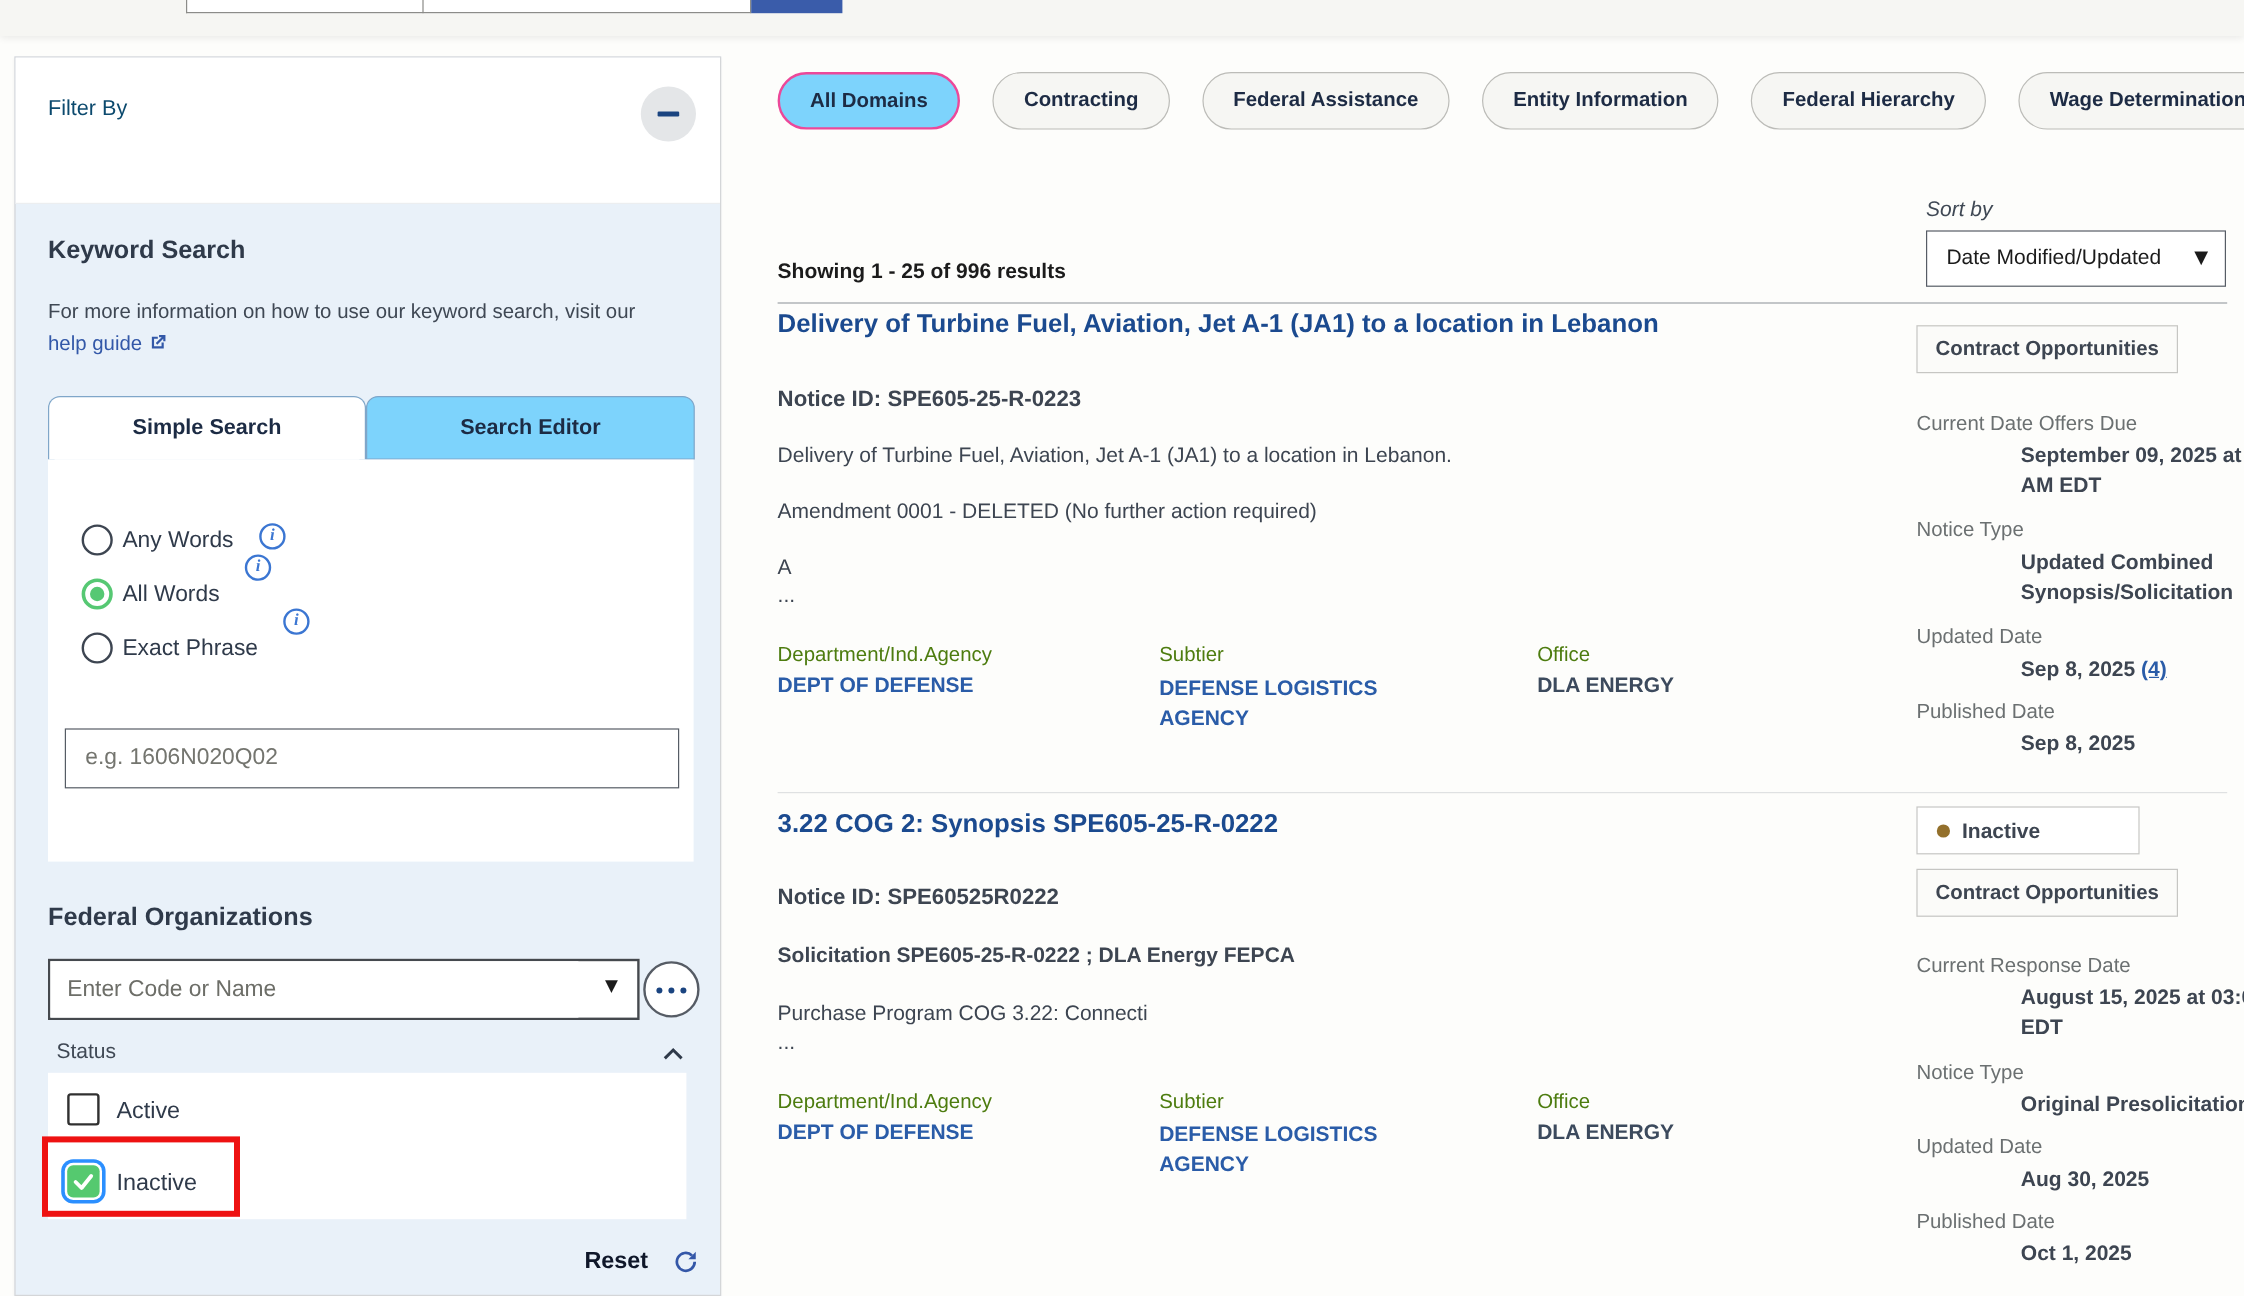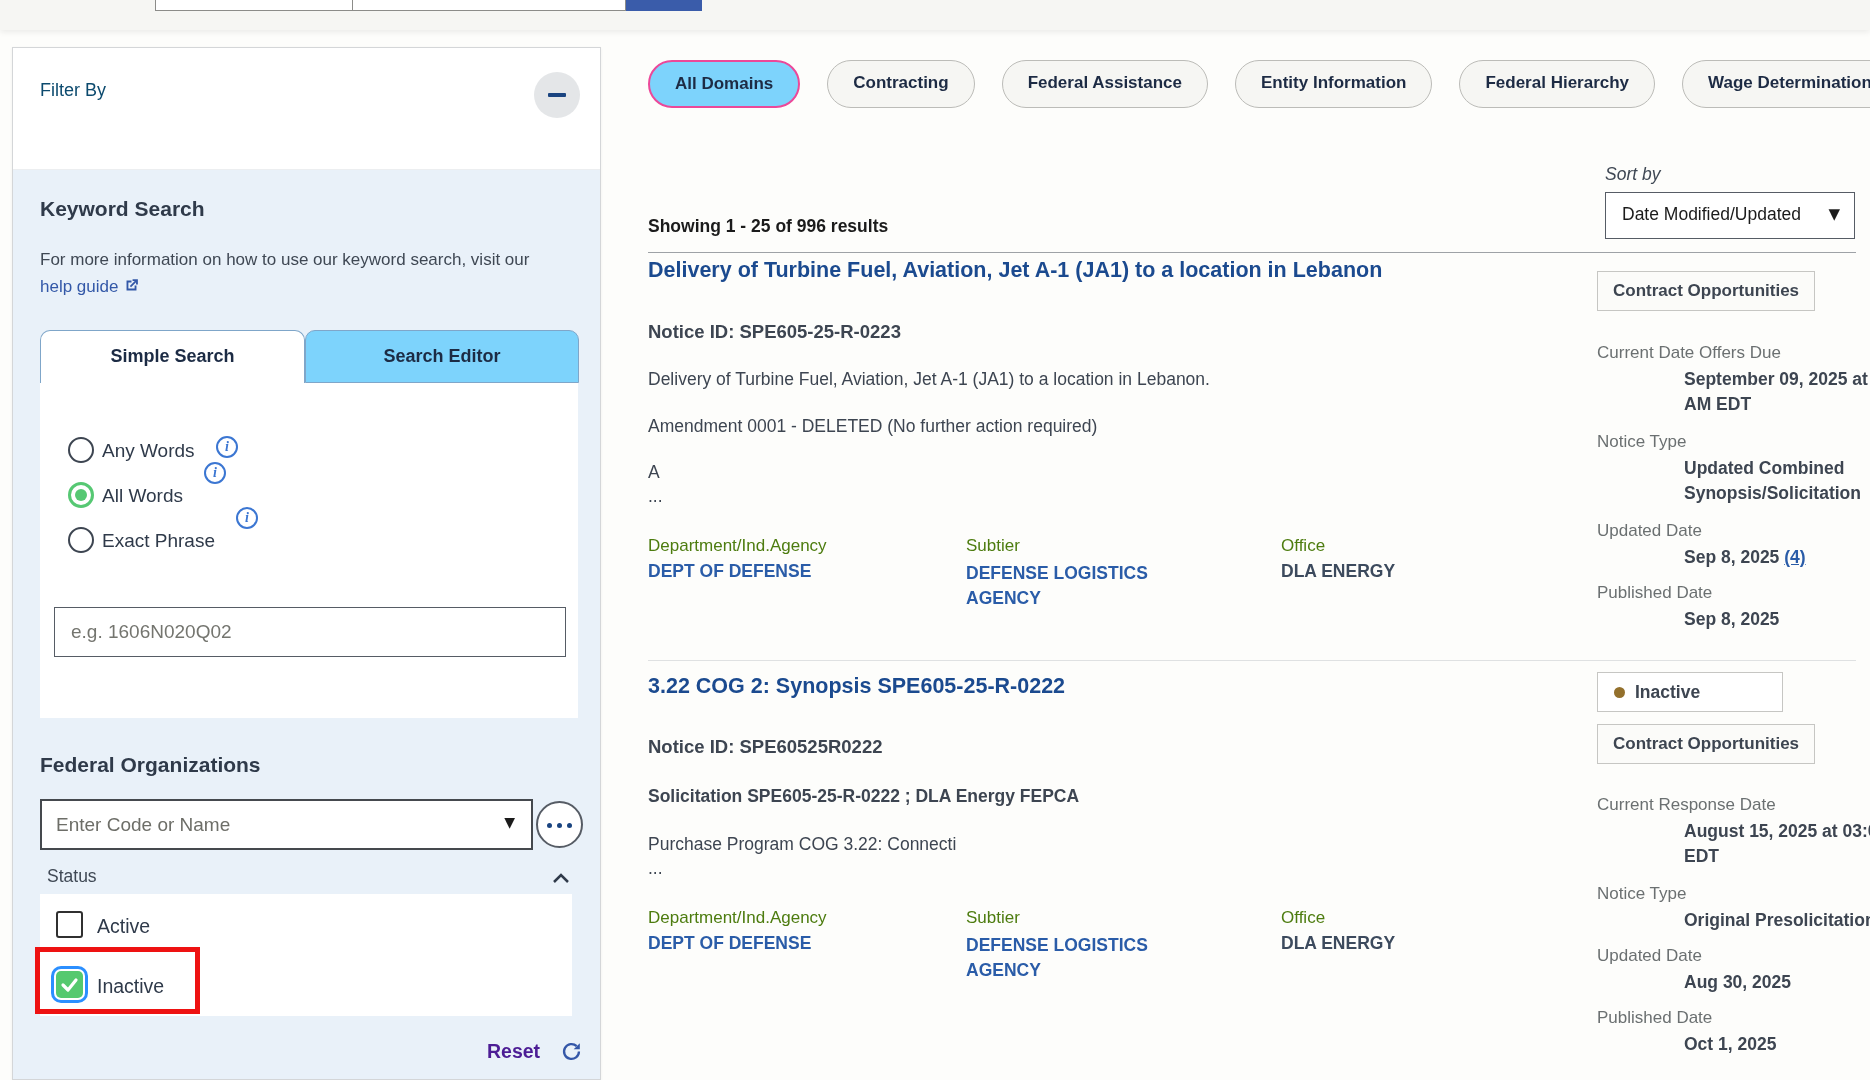--- a/index.html
+++ b/index.html
@@ -49,21 +49,21 @@
   .more-btn { left:536px; top:801px; width:47px; height:47px; border-radius:50%; border:2px solid #565c65; background:#fff; cursor:pointer; text-align:center; }
   .dots i { display:inline-block; width:5px; height:5px; border-radius:50%; background:#1a4480; margin:0 2.5px; vertical-align:middle; }
 
   .status-label { left:47px; top:866px; font-size:17.5px; color:#3f4854; }
   .status-box { left:40px; top:894px; width:532px; height:122px; background:#fff; }
   .cb { width:27px; height:27px; border-radius:3px; cursor:pointer; }
   .cb-off { border:2px solid #303030; background:#fff; }
   .cb-on { background:#55c96f; border-radius:5px; box-shadow:0 0 0 2px #fff, 0 0 0 5px #2b8fff; }
   .cb-label { font-size:19.5px; color:#2f3a4a; cursor:pointer; }
   .red-box { left:35px; top:947px; width:165px; height:67px; border:5px solid #ee1212; z-index:6; pointer-events:none; }
-  .reset { left:487px; top:1040px; font-size:19.5px; font-weight:bold; color:#4c1d95; cursor:pointer; display:flex; align-items:center; gap:21px; }
+  .reset { left:487px; top:1040px; font-size:19.5px; font-weight:bold; color:#0f172a; cursor:pointer; display:flex; align-items:center; gap:21px; }
 
   
   .pills { left:648px; top:60px; display:flex; gap:27px; }
   .pill { height:48px; line-height:44px; padding:0 25px; border-radius:25px; font-size:17px; font-weight:bold; color:#1d2b44; background:#f6f6f3; border:1.5px solid #bcbcb8; cursor:pointer; white-space:nowrap; }
   .pill-active { background:#7dd3fc; border:2px solid #ec4899; }
 
   .sort-label { left:1605px; top:164px; font-size:17.5px; font-style:italic; color:#3f4854; }
   .sort-box { left:1605px; top:192px; width:250px; height:47px; border:1.5px solid #565c65; background:#fff; cursor:pointer; }
   .sort-value { position:absolute; left:16px; top:11px; font-size:17.5px; color:#1b1b1b; }
   .sort-caret { position:absolute; right:14px; top:12px; font-size:15px; color:#1b1b1b; font-family:"DejaVu Sans", sans-serif; }

